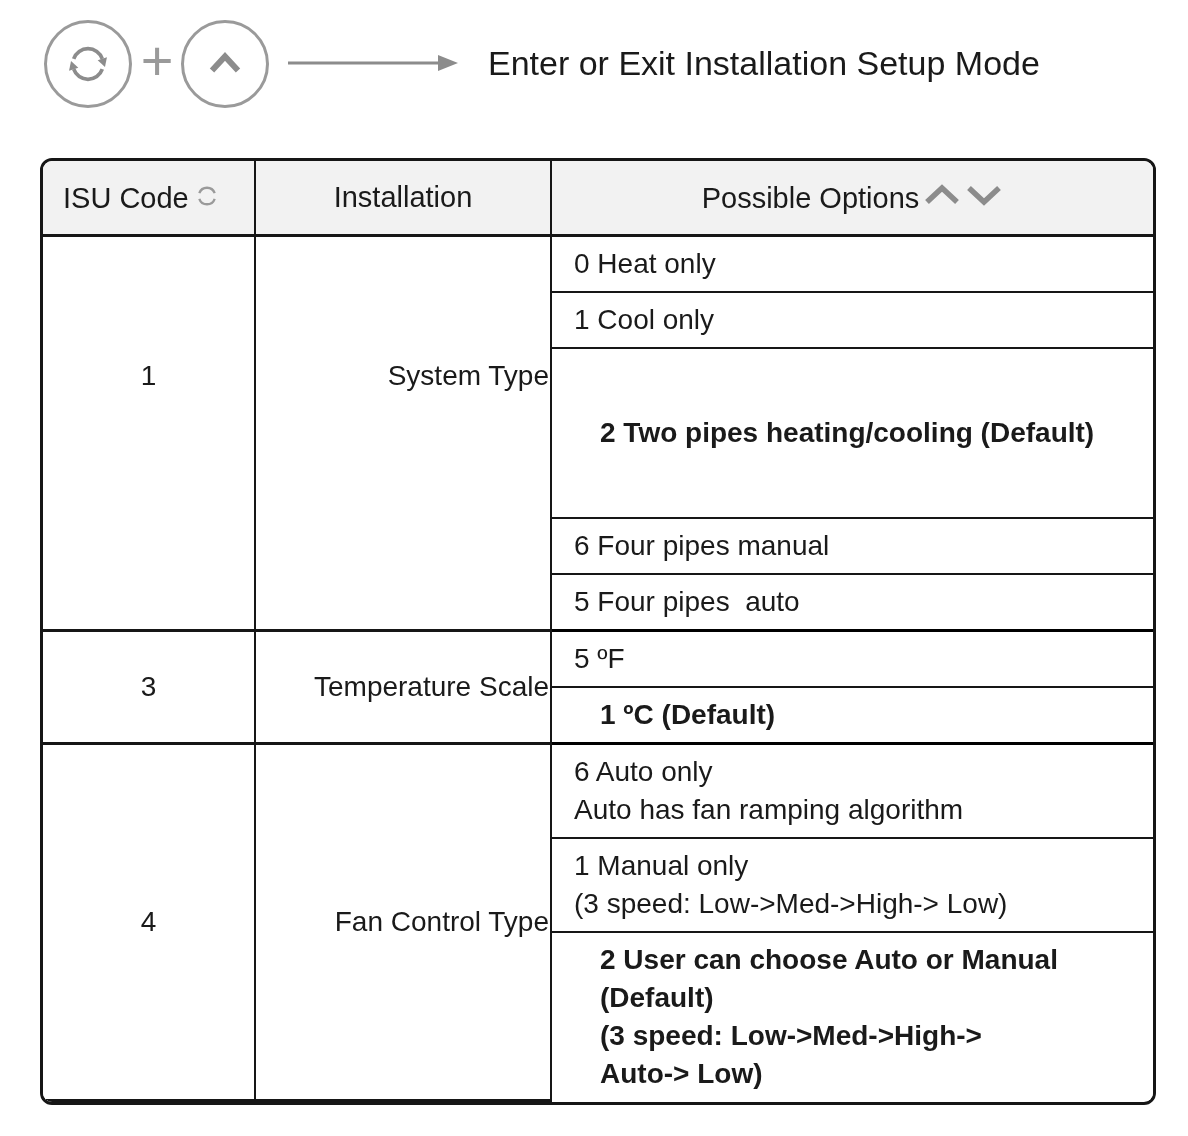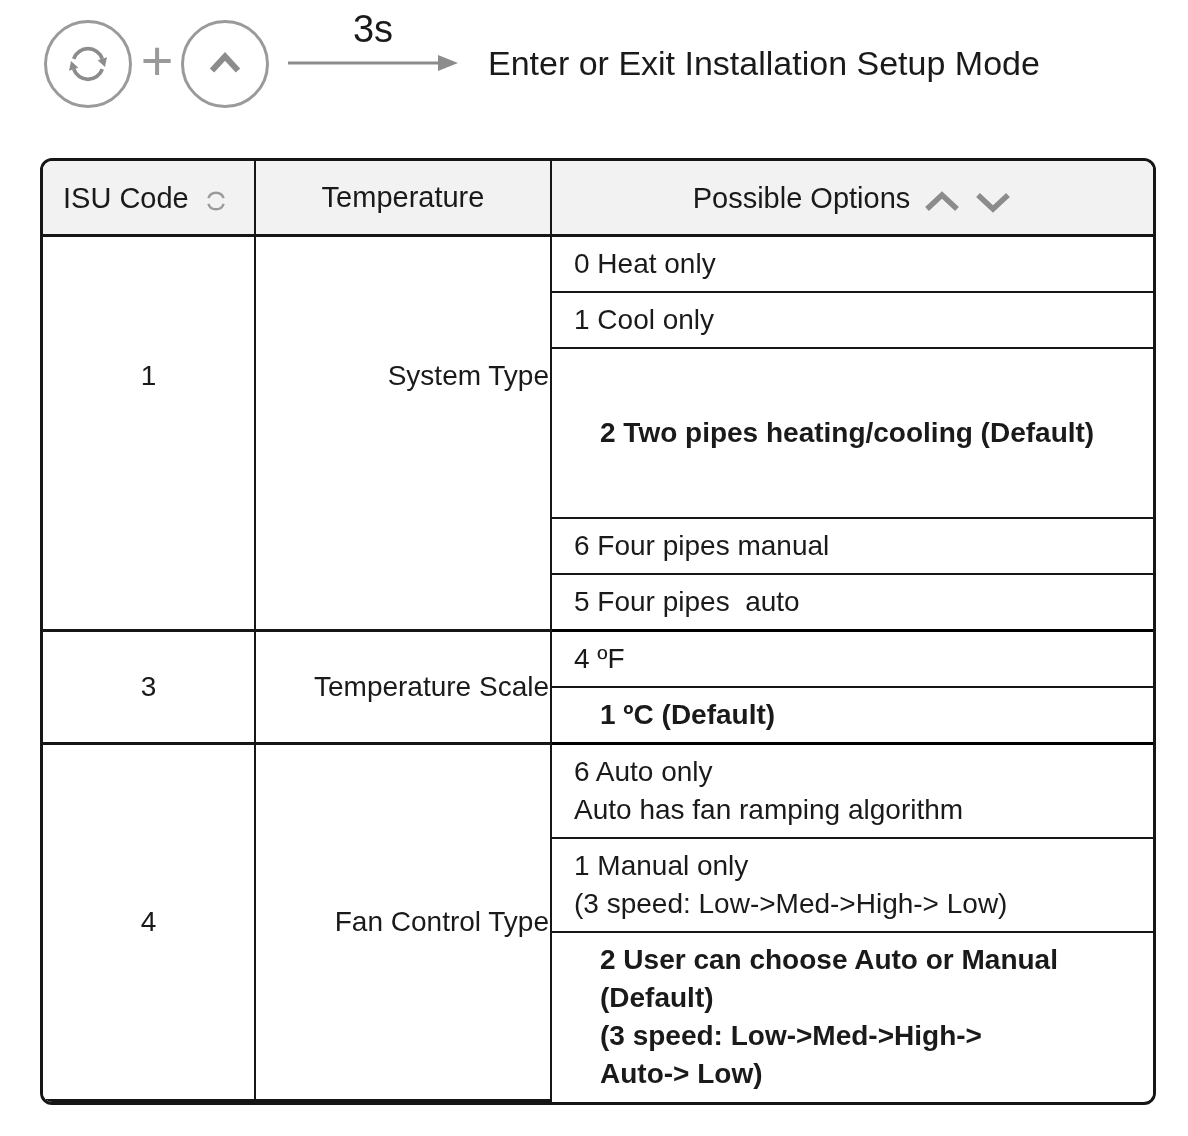--- a/index.html
+++ b/index.html
@@ -48,21 +48,21 @@
 
   th{
     background:#f2f2f2;height:74px;font-size:29px;font-weight:400;
     border-bottom:3px solid #161616;
   }
   th,td{border-right:2px solid #161616;box-sizing:border-box;}
   th:last-child,td:last-child{border-right:none;}
 
   th.h-code{text-align:left;padding-left:20px;}
   th.h-desc,th.h-opts{text-align:center;}
-  .h-inner{display:inline-flex;align-items:flex-end;gap:13px;vertical-align:middle;}
+  .h-inner{display:inline-flex;align-items:flex-start;gap:4px;vertical-align:middle;}
 
   td{border-bottom:2px solid #161616;font-size:28px;background:#fff;margin-left:16px;}
   tr:last-child td{border-bottom:none;}
   td.group-end{border-bottom:3px solid #000000;}
 
   td.code-cell{
     text-align:center;vertical-align:middle;
     border-bottom:3px solid #161616;
   }
   td.desc-cell{
@@ -106,21 +106,20 @@
   <span class="plus-sep">+</span>
 
   <div class="circle-btn fan">
     <span class="icon">
       <svg width="52" height="52" viewBox="0 0 48 48">
         <polyline points="12,30 24,17 36,30" fill="none" stroke="#8c8c8c" stroke-width="5.5" stroke-linejoin="miter"></polyline>
       </svg>
     </span>
   </div>
 
-  <div class="hold-label">3s</div>
   <div class="hold-arrow">
     <svg width="172" height="22" viewBox="0 0 172 22">
       <line x1="0" y1="11" x2="150" y2="11" stroke="#8c8c8c" stroke-width="3"></line>
       <polygon points="150,3 170,11 150,19" fill="#8c8c8c"></polygon>
     </svg>
   </div>
 
   <div class="instruction">Enter or Exit Installation Setup Mode</div>
 </div>
 
@@ -140,21 +139,21 @@
               <svg width="28" height="28" viewBox="0 0 48 48">
                 <g stroke="#9a9a9a" stroke-width="4" fill="none">
                   <path d="M10.8,19.2 A14,14 0 0 1 37.2,19.2"></path>
                   <path d="M37.2,28.8 A14,14 0 0 1 10.8,28.8"></path>
                 </g>
               </svg>
             </span>
           </span>
         </th>
         <th class="h-desc">
-          <span>Temperature</span>
+          <span>Installation</span>
         </th>
         <th class="h-opts">
           <span class="h-inner">
             <span>Possible Options</span>
             <span class="icon">
               <svg width="38" height="26" viewBox="0 0 38 26">
                 <polyline points="4,20 19,6 34,20" fill="none" stroke="#8c8c8c" stroke-width="5.5"></polyline>
               </svg>
             </span>
             <span class="icon">
@@ -191,21 +190,21 @@
         </tr>
         <tr class="g0">
           <td class="option-cell group-end">
             <div class="option-line">5 Four pipes  auto</div>
           </td>
         </tr>
         <tr class="g1">
           <td class="code-cell" rowspan="2">3</td>
           <td class="desc-cell" rowspan="2">Temperature Scale</td>
           <td class="option-cell">
-            <div class="option-line">4 ºF</div>
+            <div class="option-line">5 ºF</div>
           </td>
         </tr>
         <tr class="g1">
           <td class="option-cell bold group-end">
             <div class="option-line">1 ºC (Default)</div>
           </td>
         </tr>
         <tr class="g2">
           <td class="code-cell" rowspan="3">4</td>
           <td class="desc-cell" rowspan="3">Fan Control Type</td>

